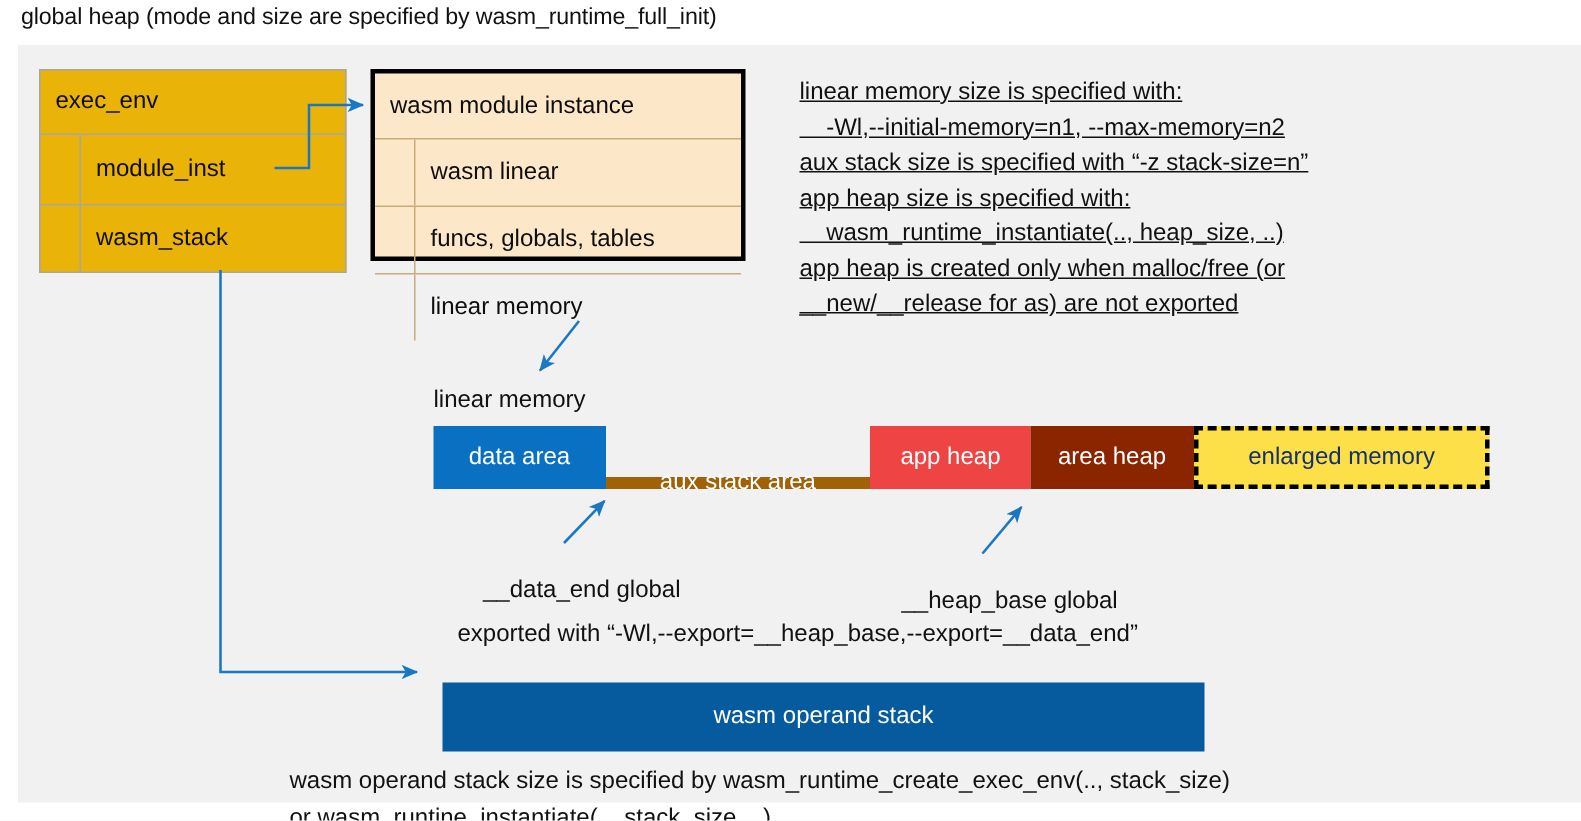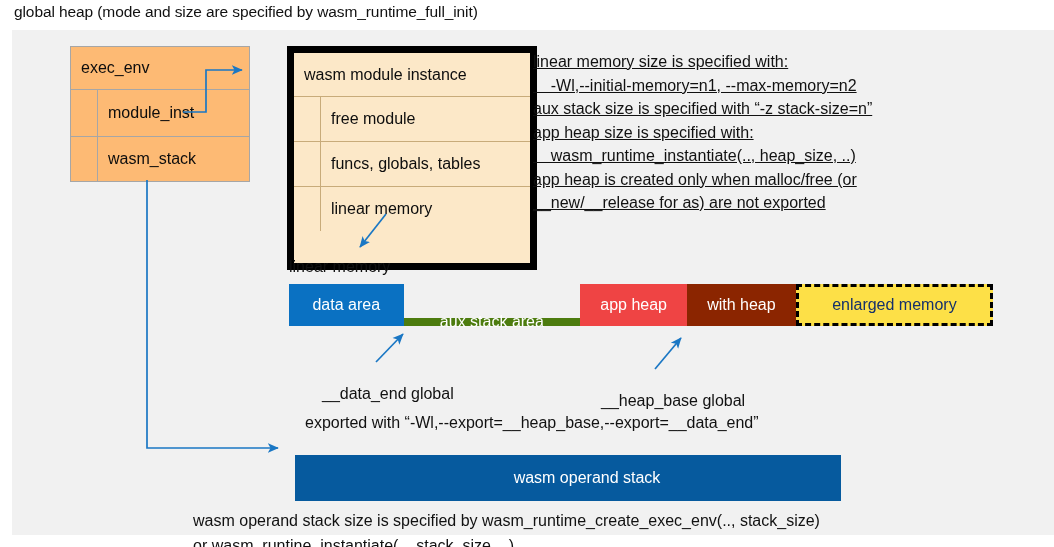--- a/index.html
+++ b/index.html
@@ -55,39 +55,37 @@
   }
   .row-label {
     padding-left: 10px;
     white-space: nowrap;
   }
 
   
   #exec-env-box {
     left: 14px;
     top: 16px;
-    width: 180px;
+    width: 205px;
     height: 136px;
     border: 1px solid #a6a6a6;
-    background: #fdba74;
-    margin-left: 44px;
+    background: #eab308;
   }
   #exec-env-box .struct-row { border-top: 1px solid #a6a6a6; }
   #exec-env-box .struct-row:first-child { border-top: none; }
   #exec-env-box .row-indent { border-right: 1px solid #a6a6a6; }
 
   
   #module-instance-box {
     left: 235px;
     top: 16px;
     width: 250px;
-    height: 224px;
-    border: 7px solid #000000;
+    height: 128px;
+    border: 3px solid #000000;
     background: #fce8c8;
-    margin-left: 40px;
   }
   #module-instance-box .struct-row { border-top: 1px solid #c8ab7a; }
   #module-instance-box .struct-row:first-child { border-top: none; }
   #module-instance-box .row-indent { border-right: 1px solid #c8ab7a; }
 
   
   #config-notes {
     position: absolute;
     left: 521px;
     top: 20px;
@@ -149,21 +147,20 @@
     top: 425px;
     width: 508px;
     height: 46px;
     background: #065a9e;
     display: flex;
     align-items: center;
     justify-content: center;
     font-size: 16px;
     color: #ffffff;
     white-space: nowrap;
-    padding-left: 38px;
   }
   #operand-stack-notes {
     position: absolute;
     left: 181px;
     top: 478px;
     font-size: 16px;
     line-height: 25px;
     color: #111111;
     white-space: pre;
   }
@@ -198,21 +195,21 @@
       <span class="row-label">wasm_stack</span>
     </div>
   </div>
 
   <div class="struct-box" id="module-instance-box">
     <div class="struct-row" style="height:43px;">
       <span class="row-label">wasm module instance</span>
     </div>
     <div class="struct-row" style="height:45px;">
       <span class="row-indent" style="width:27px;"></span>
-      <span class="row-label">free module</span>
+      <span class="row-label">wasm linear</span>
     </div>
     <div class="struct-row" style="height:45px;">
       <span class="row-indent" style="width:27px;"></span>
       <span class="row-label">funcs, globals, tables</span>
     </div>
     <div class="struct-row" style="height:45px;">
       <span class="row-indent" style="width:27px;"></span>
       <span class="row-label">linear memory</span>
     </div>
   </div>
@@ -224,28 +221,28 @@
     wasm_runtime_instantiate(.., heap_size, ..)
 app heap is created only when malloc/free (or
 __new/__release for as) are not exported</div>
 
   <div id="linear-memory-caption">linear memory</div>
 
   <div id="memory-bar">
     <div class="mem-seg" style="width:118px;background:#0a71c2;">
       <span>data area</span>
     </div>
-    <div class="mem-seg" style="width:182px;background:#4d7c0f;margin-top:34px;">
+    <div class="mem-seg" style="width:182px;background:#a16207;margin-top:34px;">
       <span>aux stack area</span>
     </div>
     <div class="mem-seg" style="width:110px;background:#ef4444;">
       <span>app heap</span>
     </div>
     <div class="mem-seg" style="width:112px;background:#8b2500;">
-      <span>with heap</span>
+      <span>area heap</span>
     </div>
     <div class="mem-seg dashed" style="width:203px;">
       <span>enlarged memory</span>
     </div>
   </div>
 
   <div class="anno" id="anno-data-end">__data_end global</div>
   <div class="anno" id="anno-heap-base">__heap_base global</div>
   <div class="anno" id="anno-export">exported with “-Wl,--export=__heap_base,--export=__data_end”</div>
 

